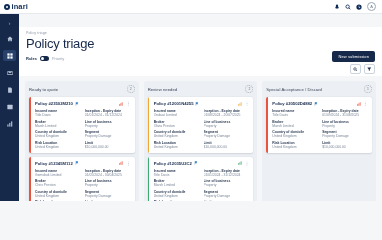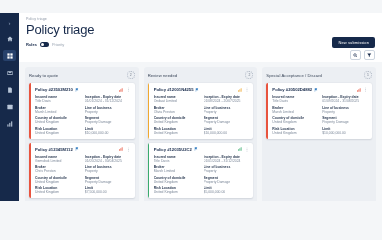--- a/index.html
+++ b/index.html
@@ -45,21 +45,21 @@
   .sb-item{
     width:13px;height:11px;border-radius:2px;
     display:flex;align-items:center;justify-content:center;
     color:#b9c6d8;
   }
   .sb-item.active{background:#27416b;color:#ffffff;}
   .sb-item svg{width:6px;height:6px;display:block;}
   .sb-toggle{color:#8fa2bd;font-size:6px;line-height:1;height:9px;}
 
   
-  .main{position:absolute;left:19px;top:13px;width:363px;height:188px;overflow:hidden;}
+  .main{position:absolute;left:19px;top:27px;width:363px;height:188px;overflow:hidden;}
 
   .page-head{background:#ffffff;padding:4px 7px 0 7px;height:49px;box-sizing:border-box;position:relative;}
   .breadcrumb{font-size:3.6px;color:#8d97a6;letter-spacing:.1px;margin-bottom:1px;}
   .page-title{font-size:13px;font-weight:400;color:#16294a;line-height:15px;margin:0;letter-spacing:-.2px;}
 
   .toggle-row{display:flex;align-items:center;gap:3px;margin-top:5px;}
   .tg-label{font-size:4px;color:#16294a;font-weight:700;}
   .tg-label.off{color:#9aa4b2;font-weight:400;}
   .switch{
     width:9px;height:5px;border-radius:3px;background:#16294a;
@@ -116,20 +116,39 @@
   .fcol{flex:1 1 0;min-width:0;display:flex;flex-direction:column;gap:2.5px;}
   .f-label{font-size:3.4px;font-weight:700;color:#2b3a52;line-height:4px;white-space:nowrap;overflow:hidden;text-overflow:ellipsis;}
   .f-value{font-size:3.4px;color:#7b8798;line-height:4px;white-space:nowrap;overflow:hidden;text-overflow:ellipsis;}
   .field{min-width:0;}
 </style>
 </head>
 <body>
 
 <div class="app">
 
+  <div class="topbar">
+    <div class="logo">
+      <span class="logo-mark"></span>
+      <span class="logo-text">inari</span>
+    </div>
+    <div class="topbar-icons">
+      <svg class="tb-ico" viewBox="0 0 16 16" fill="currentColor">
+          <path d="M8 1a3 3 0 0 0-3 3v3L3.5 9.5V11h9V9.5L11 7V4a3 3 0 0 0-3-3zM6.5 12a1.5 1.5 0 0 0 3 0z"></path>
+        </svg>
+      <svg class="tb-ico" viewBox="0 0 16 16" fill="none" stroke="currentColor" stroke-width="2.2">
+          <circle cx="7" cy="7" r="4.5"></circle>
+          <path d="M10.5 10.5L14 14"></path>
+        </svg>
+      <svg class="tb-ico" viewBox="0 0 16 16" fill="currentColor">
+          <path d="M8 1a7 7 0 1 0 0 14A7 7 0 0 0 8 1zm.7 3v4.2l3 1.8-.7 1.2L7.3 9V4z"></path>
+        </svg>
+      <span class="tb-avatar">A</span>
+    </div>
+  </div>
 
   <div class="sidebar">
     <div class="sb-item sb-toggle">›</div>
     <div class="sb-item">
       <svg viewBox="0 0 16 16" fill="currentColor">
           <path d="M8 1L1 7h2v7h4v-4h2v4h4V7h2z"></path>
         </svg>
     </div>
     <div class="sb-item active">
       <svg viewBox="0 0 16 16" fill="currentColor">

